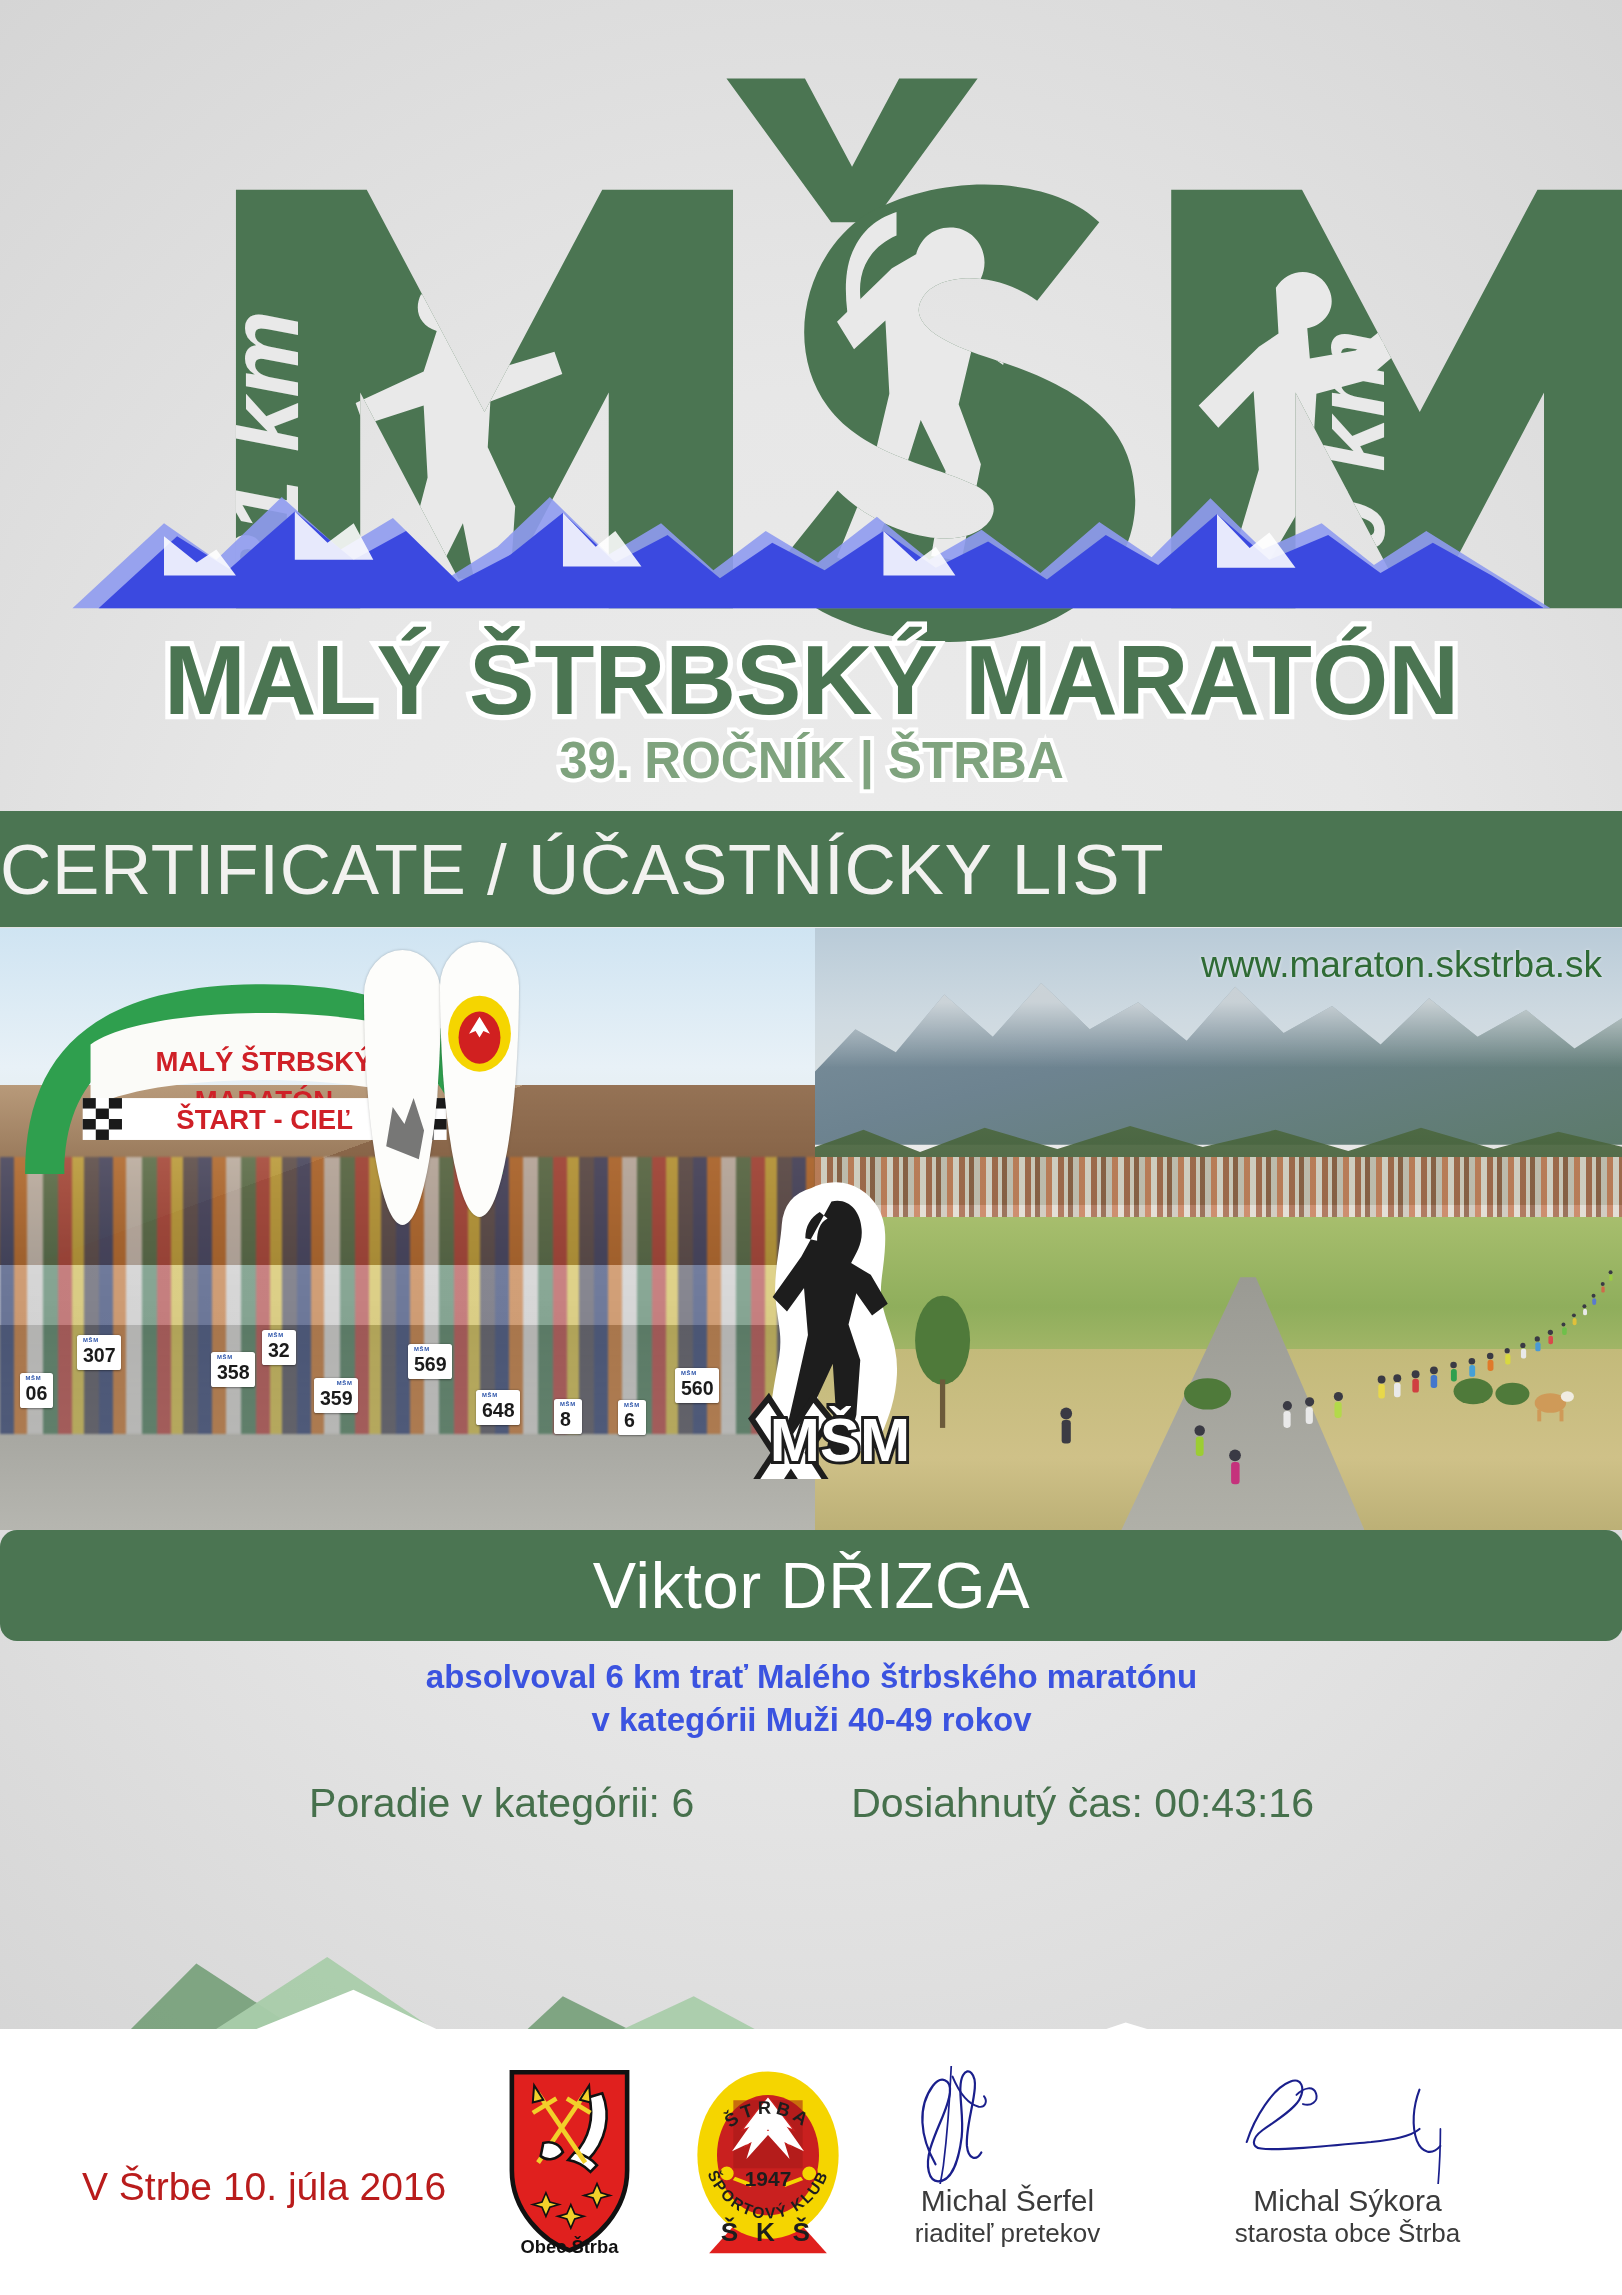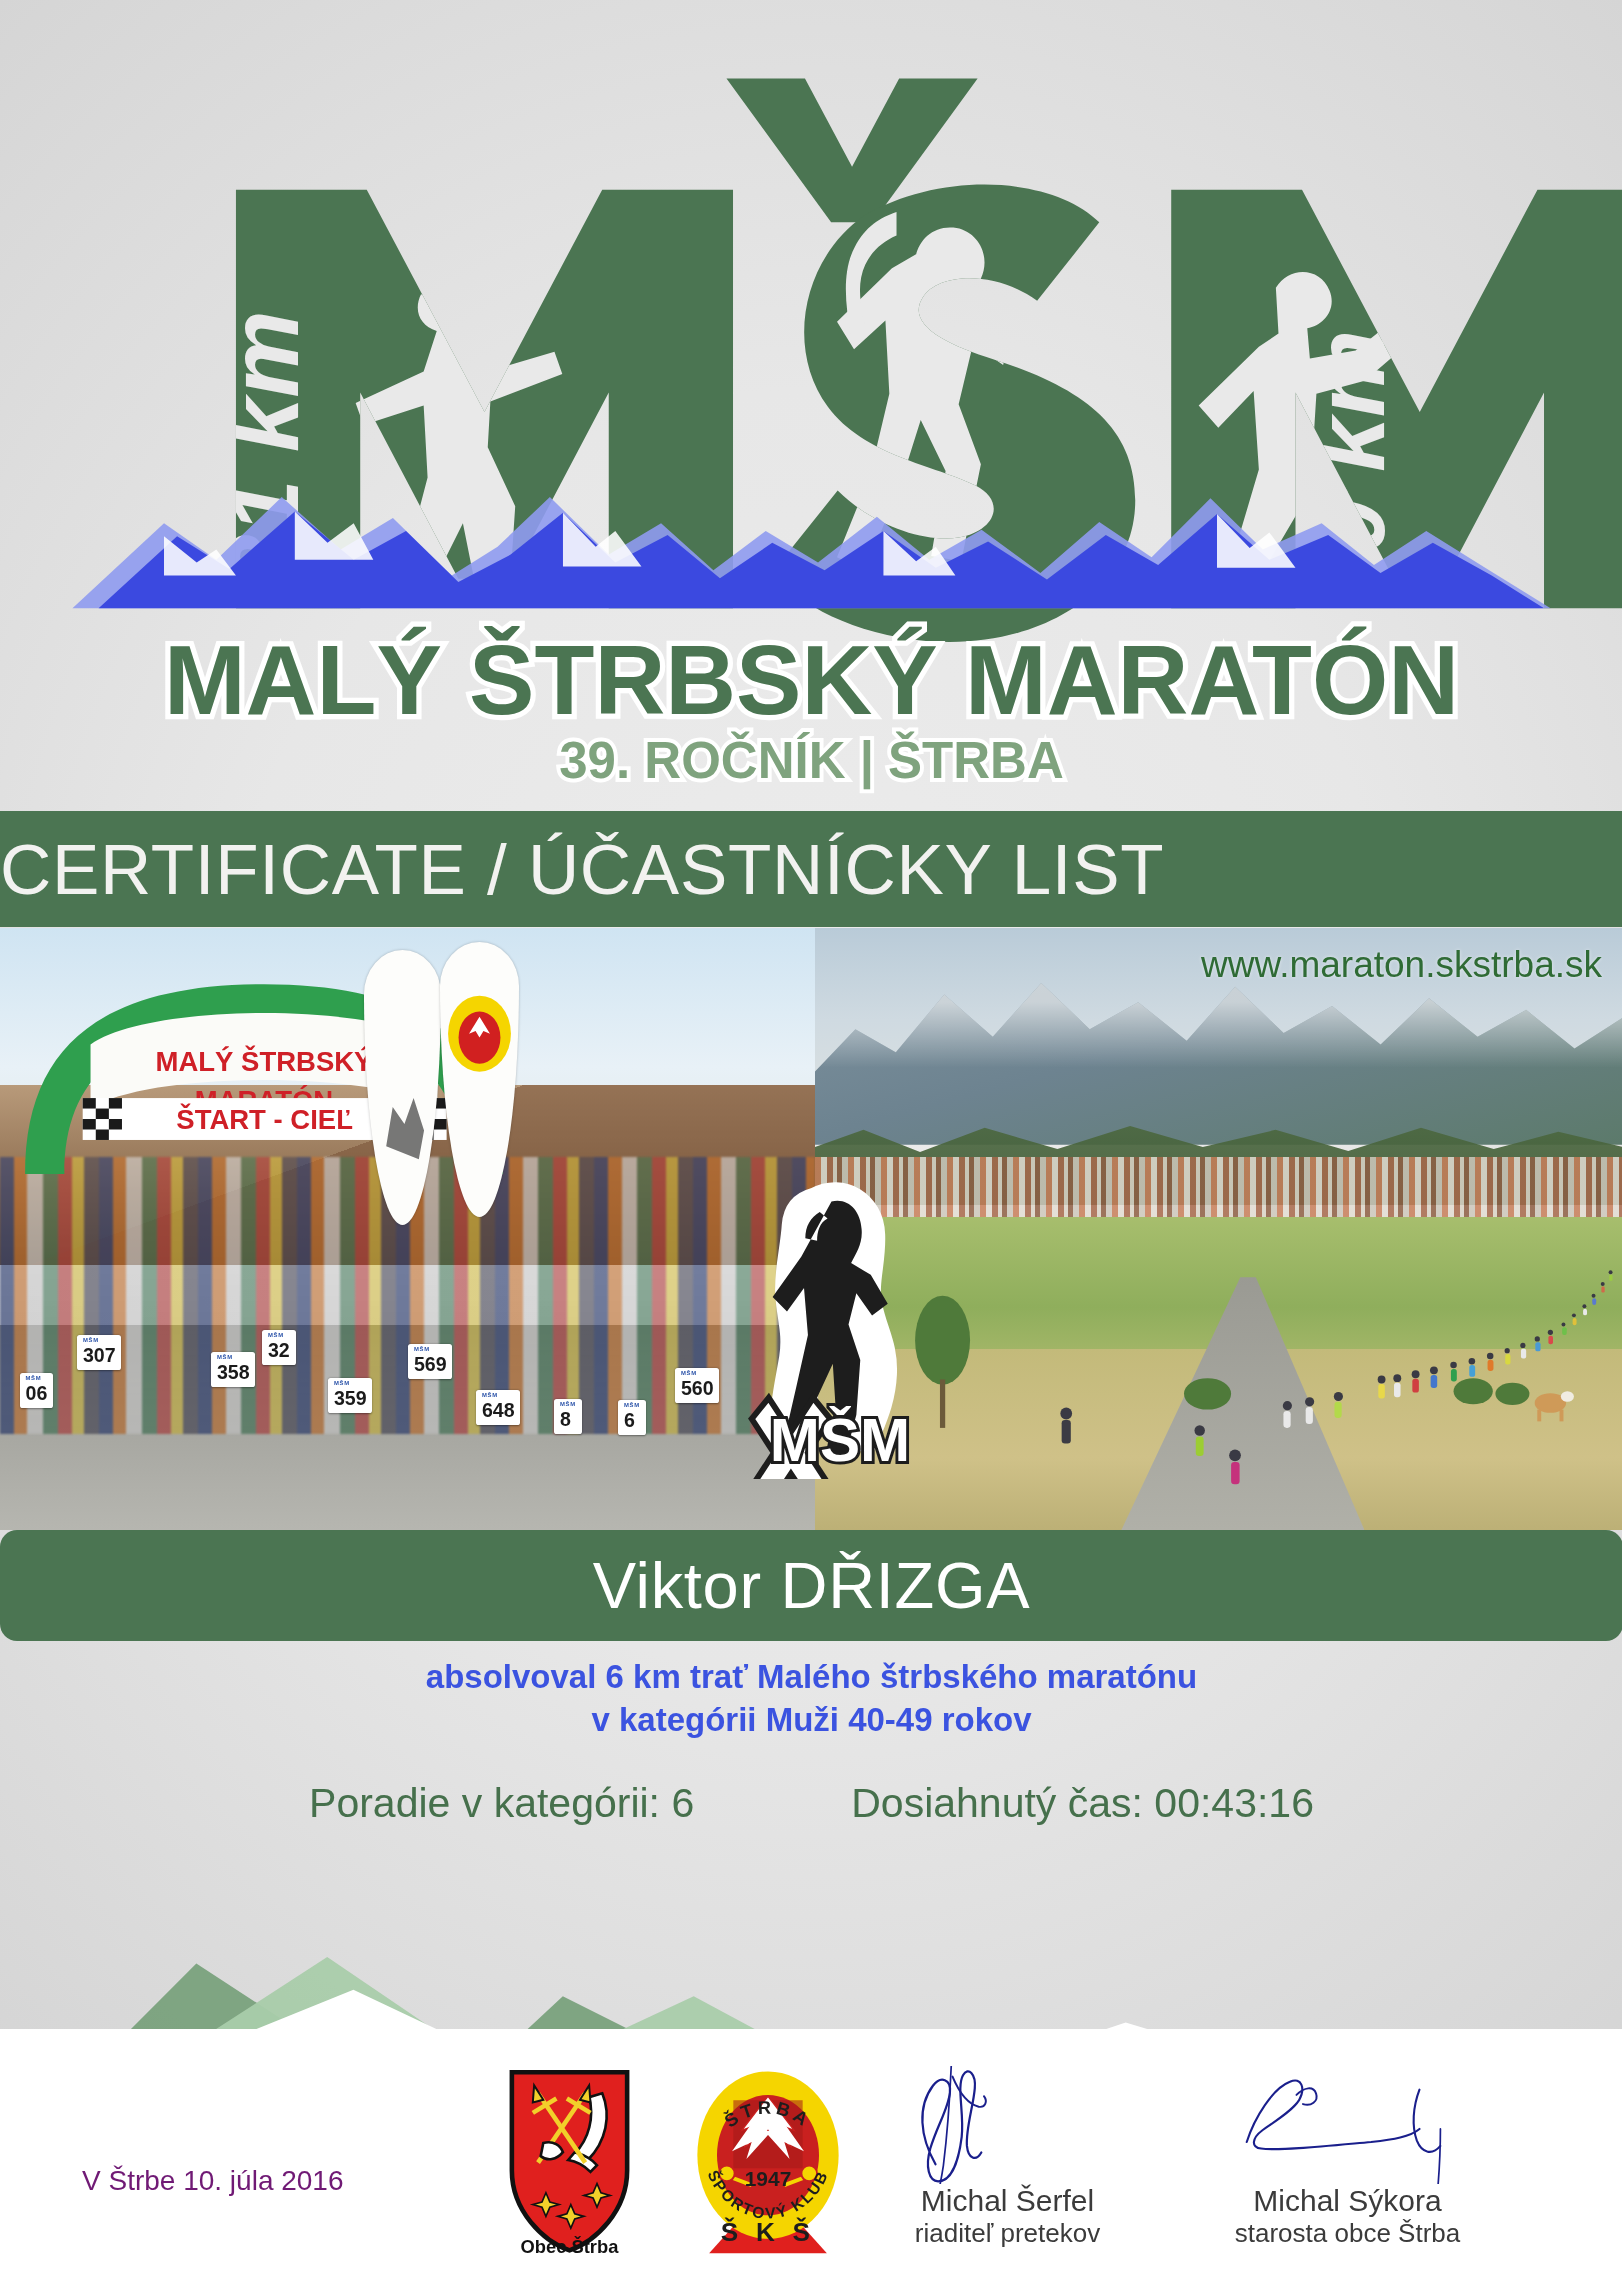--- a/index.html
+++ b/index.html
@@ -186,21 +186,21 @@
   #wave { position:absolute; left:0; top:1885px; width:1623px; height:262px; }
 
   
   #footer {
     position:absolute; left:0; top:2029px; width:1623px; height:267px;
     background:#ffffff;
   }
   #footer-inner { position:relative; width:1623px; height:267px; }
   #date-text {
     position:absolute; left:82px; top:136px;
-    color:#701a75; font-size:28px; white-space:nowrap;
+    color:#b91c1c; font-size:39px; white-space:nowrap;
   }
   .crest { position:absolute; }
   #crest-obec { left:504px; top:38px; width:131px; height:190px; }
   #crest-sks  { left:686px; top:27.5px; width:164px; height:208px; }
   .sig-block { position:absolute; text-align:center; width:301px; }
   #sig-1 { left:857px; top:37px; }
   #sig-2 { left:1197px; top:37px; }
   .sig-draw { width:301px; height:118px; display:block; }
   .sig-name { color:#3b3b3b; font-size:30px; line-height:1.12; white-space:nowrap; }
   .sig-role { color:#3b3b3b; font-size:26px; line-height:1.18; white-space:nowrap; }
@@ -337,21 +337,21 @@
         <svg viewBox="0 0 120 420" style="width:100%;height:100%">
           <ellipse cx="60" cy="140" rx="48" ry="58" fill="#f5d500"></ellipse>
           <ellipse cx="60" cy="146" rx="32" ry="40" fill="#d12020"></ellipse>
           <path d="M44 140 l16 -26 l16 26 l-10 -4 l-6 10 l-6 -10 z" fill="#fff"></path>
         </svg>
       </div>
 
       <div class="bib" style="left:77px; top:407px;"><span class="tag">MŠM</span>307</div>
       <div class="bib" style="left:211px; top:424px;"><span class="tag">MŠM</span>358</div>
       <div class="bib" style="left:262px; top:402px;"><span class="tag">MŠM</span>32</div>
-      <div class="bib" style="left:328px; top:450px;"><span class="tag">MŠM</span>359</div>
+      <div class="bib" style="left:314px; top:450px;text-align:right;"><span class="tag">MŠM</span>359</div>
       <div class="bib" style="left:408px; top:416px;"><span class="tag">MŠM</span>569</div>
       <div class="bib" style="left:476px; top:462px;"><span class="tag">MŠM</span>648</div>
       <div class="bib" style="left:554px; top:471px;"><span class="tag">MŠM</span>8</div>
       <div class="bib" style="left:618px; top:472px;"><span class="tag">MŠM</span>6</div>
       <div class="bib" style="left:675px; top:440px;"><span class="tag">MŠM</span>560</div>
       <div class="bib" style="left:19.6px; top:445px;"><span class="tag">MŠM</span>06</div>
     </div>
 
     <div class="photo-half" id="photo-right">
       <div class="r-sky"></div>

